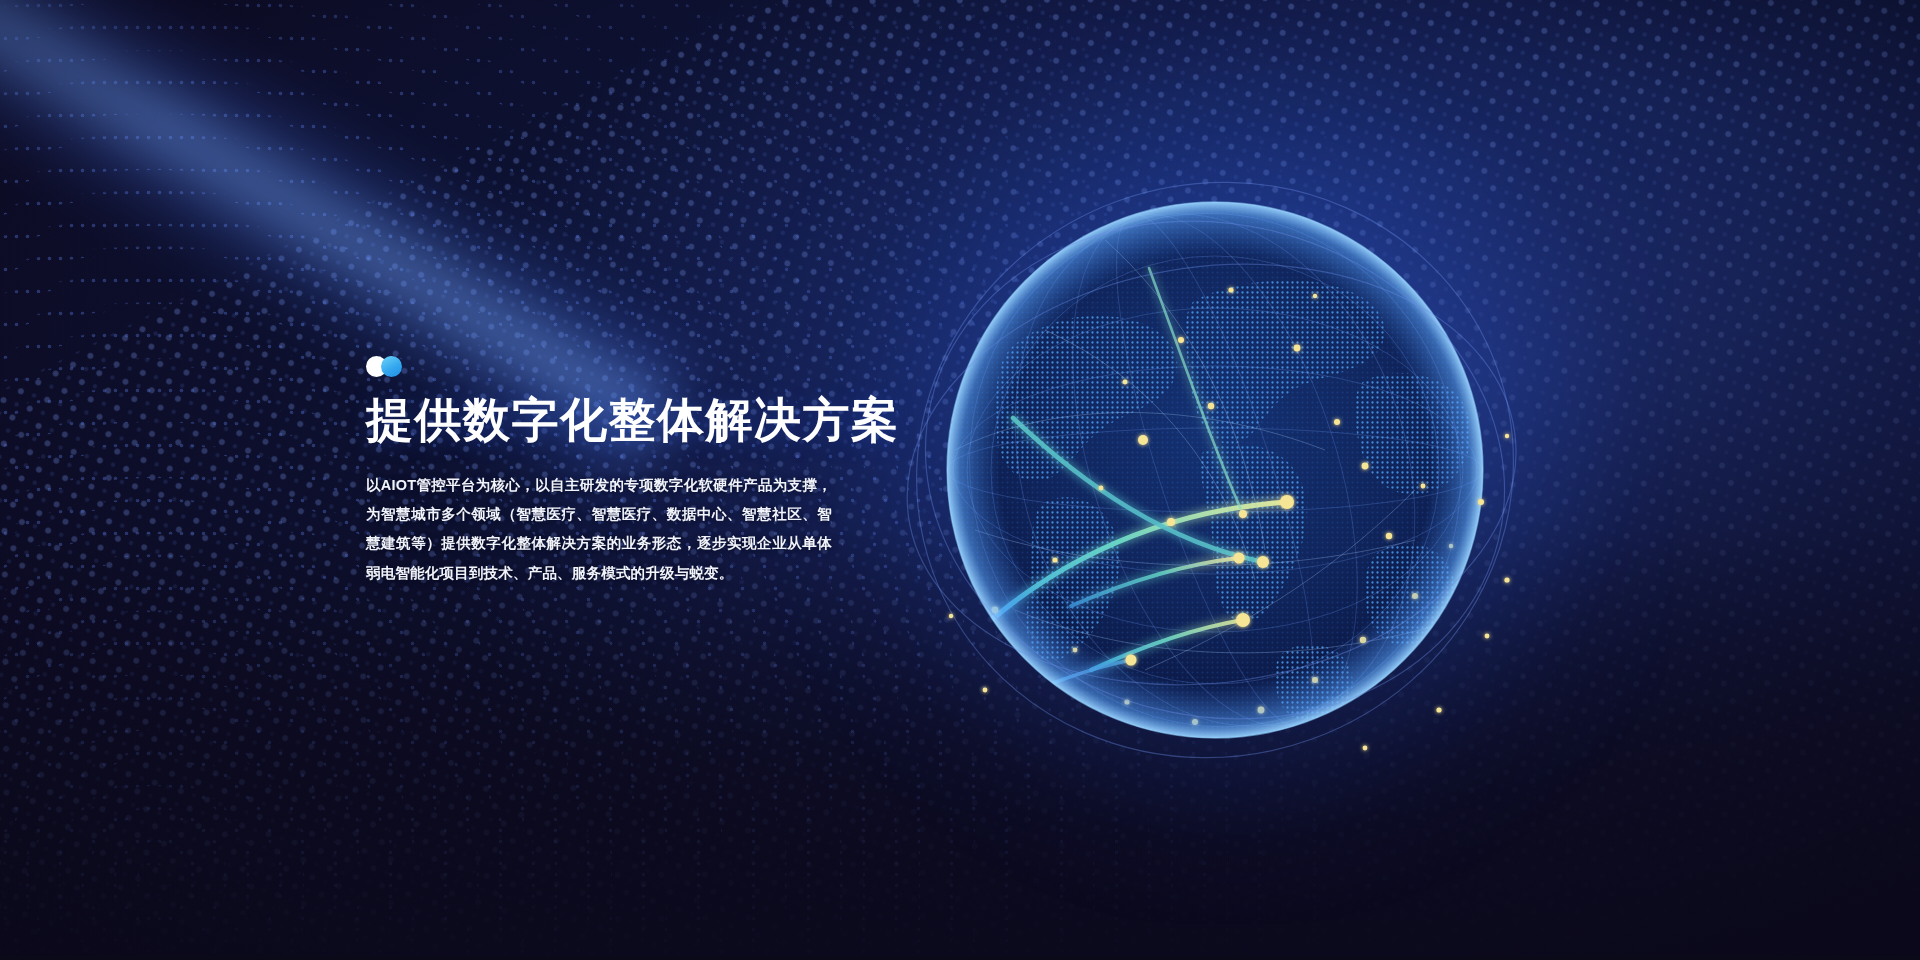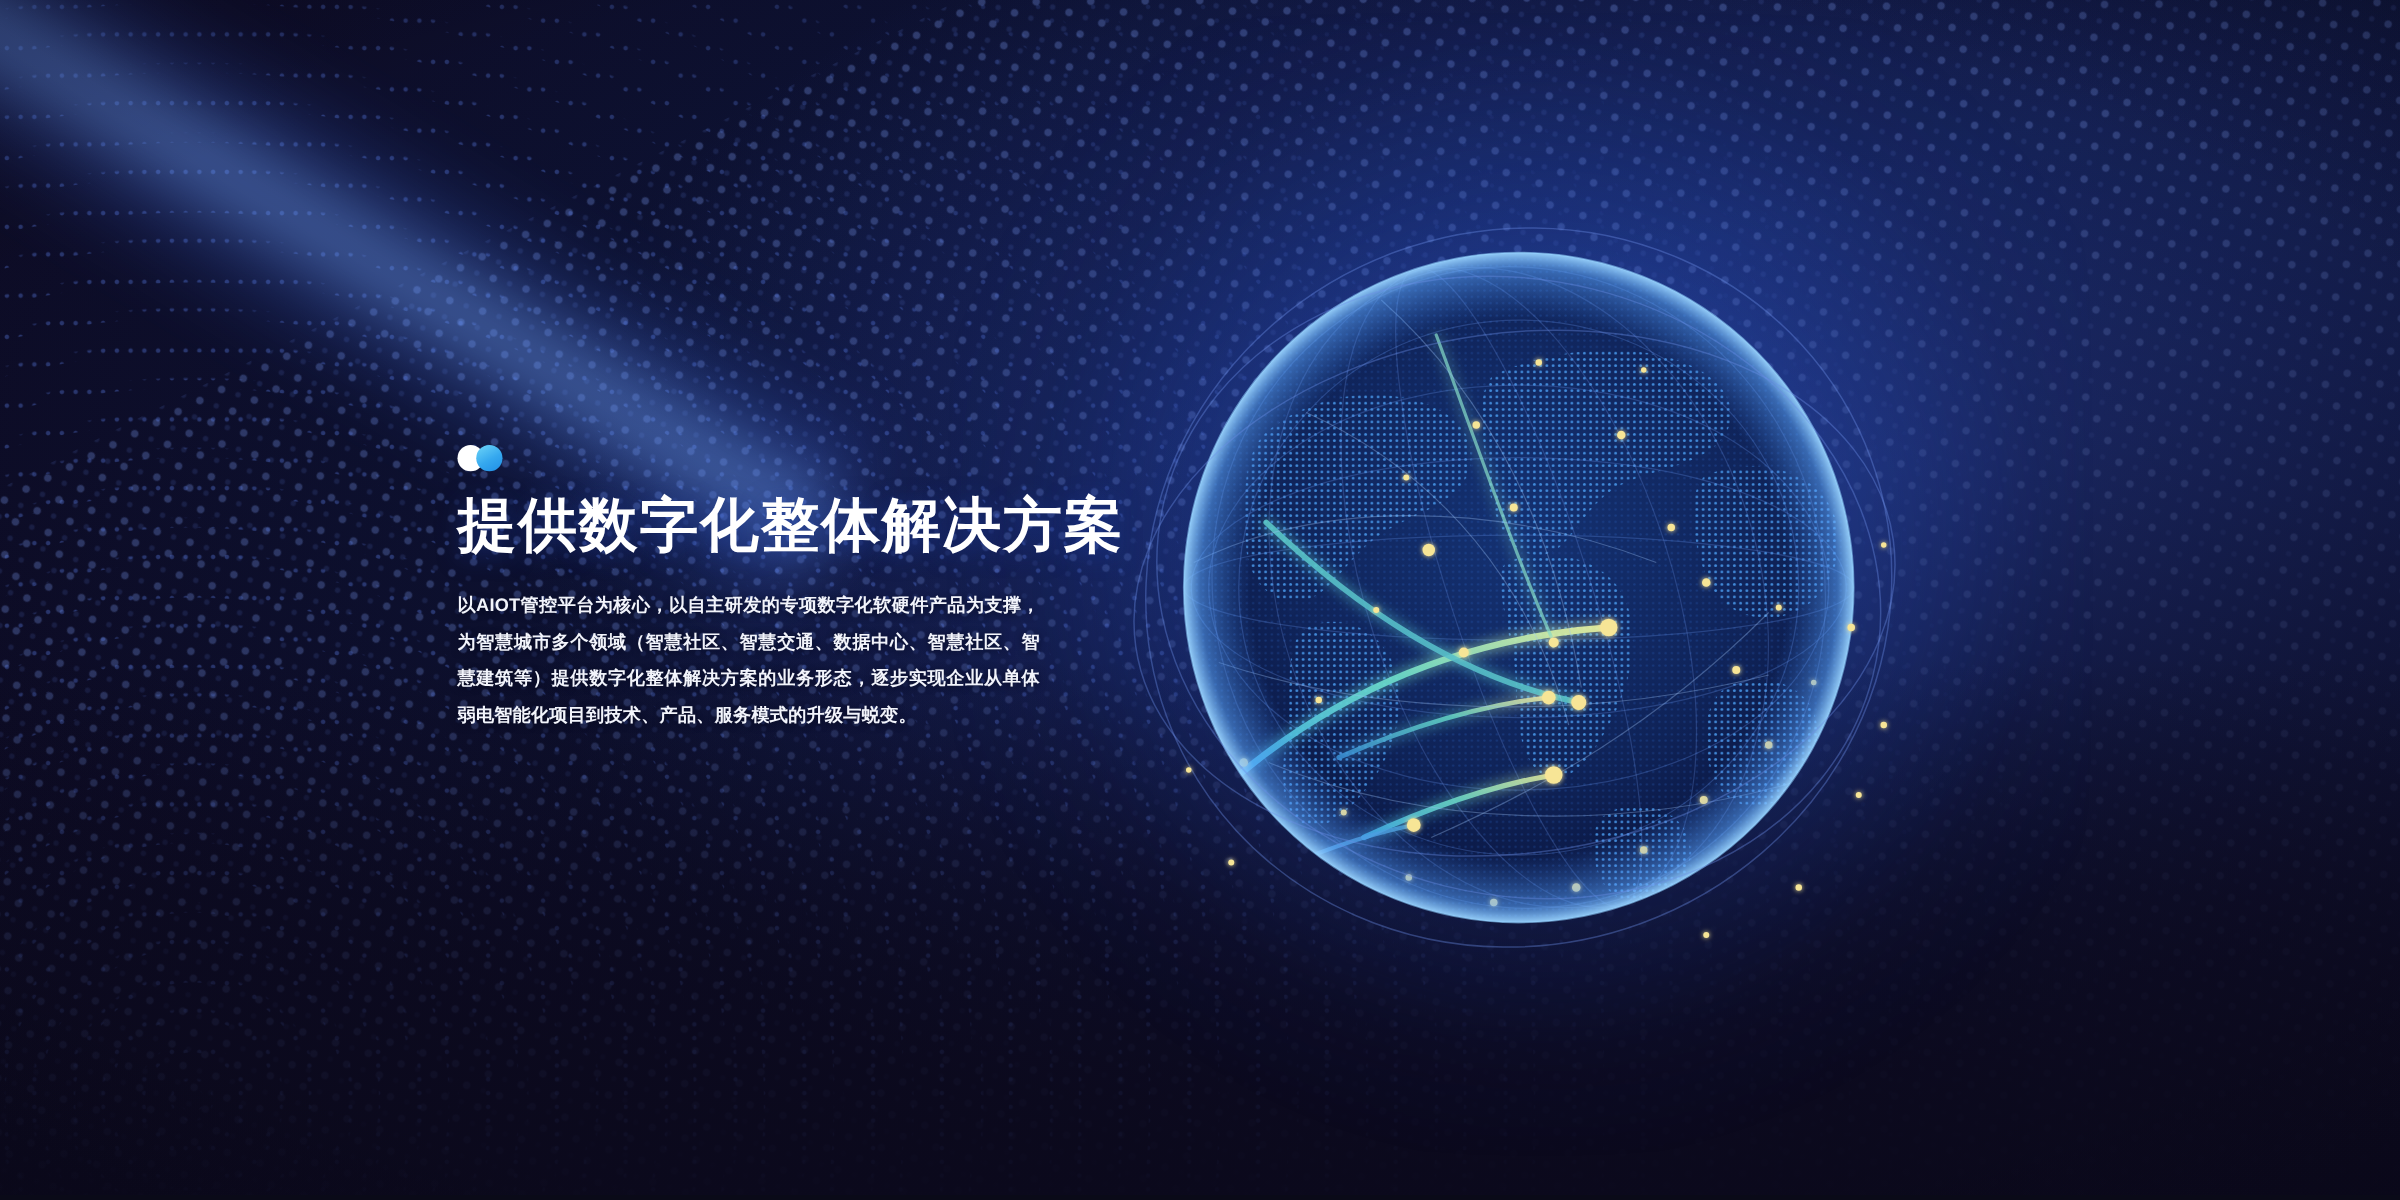--- a/index.html
+++ b/index.html
@@ -344,16 +344,16 @@
   </div>
 
   <div class="layer vignette"></div>
 
   <div class="content">
     <div class="dot-pair">
       <span class="dot dot-white"></span>
       <span class="dot dot-blue"></span>
     </div>
     <h1 class="hero-title">提供数字化整体解决方案</h1>
-    <p class="hero-desc">以AIOT管控平台为核心，以自主研发的专项数字化软硬件产品为支撑，为智慧城市多个领域（智慧社区、智慧交通、数据中心、智慧社区、智慧建筑等）提供数字化整体解决方案的业务形态，逐步实现企业从单体弱电智能化项目到技术、产品、服务模式的升级与蜕变。</p>
+    <p class="hero-desc">以AIOT管控平台为核心，以自主研发的专项数字化软硬件产品为支撑，为智慧城市多个领域（智慧医疗、智慧医疗、数据中心、智慧社区、智慧建筑等）提供数字化整体解决方案的业务形态，逐步实现企业从单体弱电智能化项目到技术、产品、服务模式的升级与蜕变。</p>
   </div>
 
 </div>
 
 </body></html>

